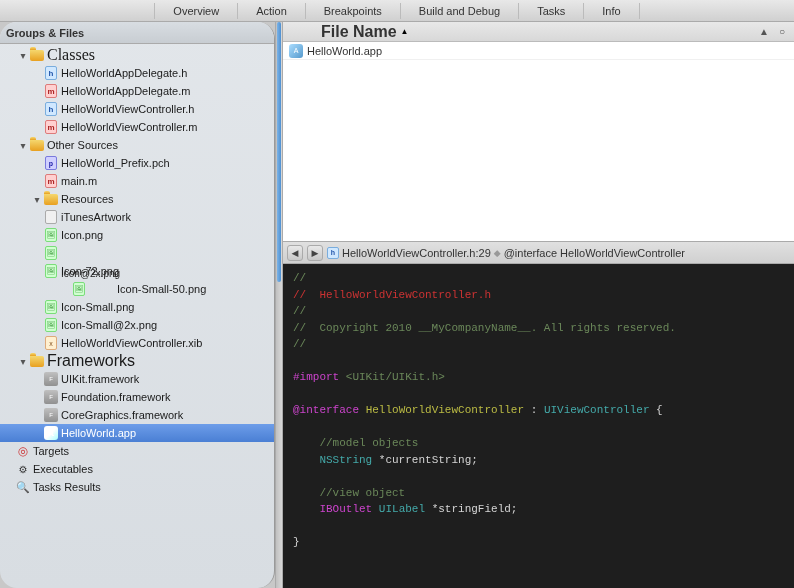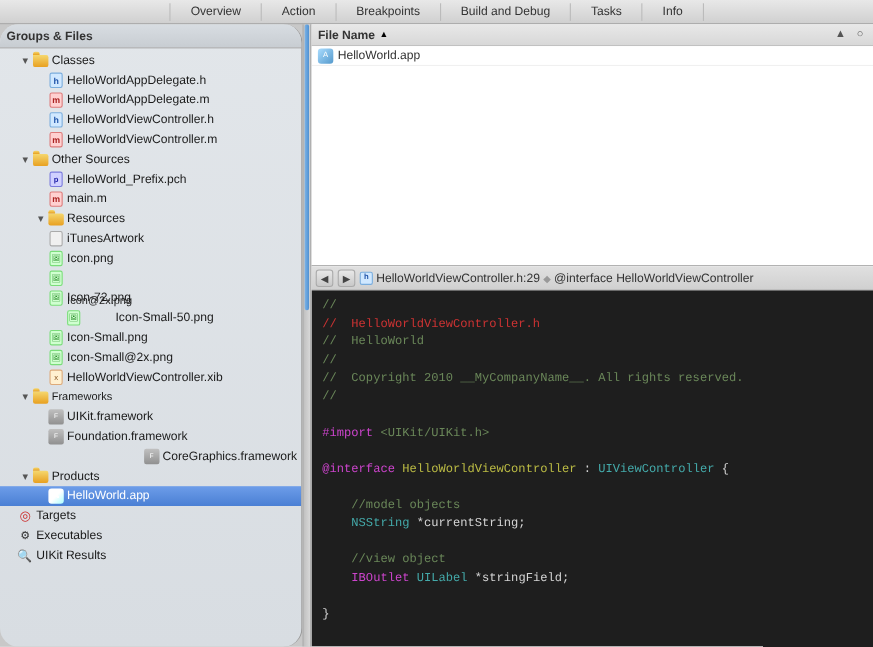--- a/index.html
+++ b/index.html
@@ -335,23 +335,24 @@
 
     .file-list-header {
       height: 20px;
       background: linear-gradient(to bottom, #e8e8e8, #d8d8d8);
       border-bottom: 1px solid #bbb;
       display: flex;
       align-items: center;
       padding: 0 6px;
     }
     .file-list-header-col {
-      font-size: 11px;
+      font-size: 16px;
       color: #333;
       font-weight: bold;
+      margin-left: 32px;
     }
     .sort-indicator {
       margin-left: 4px;
       font-size: 8px;
     }
     .file-list-header-icons {
       margin-left: auto;
       display: flex;
       gap: 4px;
     }
@@ -482,21 +483,21 @@
   <div class="left-panel">
     <div class="left-panel-header">
       <span>Groups &amp; Files</span>
     </div>
     <div class="file-tree" id="file-tree-container">
         <div class="tree-item" style="padding-left: 18px;">
           <span class="triangle open"></span>
           <span class="item-icon">
             <div class="icon-folder"></div>
           </span>
-          <span style="font-size: 11px; color: rgb(26, 26, 26);">Classes</span>
+          <span style="font-size: 16px; color: rgb(26, 26, 26); font-family: Liberation Serif, serif;">Classes</span>
         </div>
         <div class="tree-item" style="padding-left: 32px;">
           <span class="triangle leaf"></span>
           <span class="item-icon">
             <div class="icon-h">h</div>
           </span>
           <span style="font-size: 11px; color: rgb(26, 26, 26);">HelloWorldAppDelegate.h</span>
         </div>
         <div class="tree-item" style="padding-left: 32px;">
           <span class="triangle leaf"></span>
@@ -568,21 +569,21 @@
           </span>
           <span style="font-size: 10px; color: rgb(26, 26, 26); margin-top: 41px;">Icon@2x.png</span>
         </div>
         <div class="tree-item" style="padding-left: 32px;">
           <span class="triangle leaf"></span>
           <span class="item-icon">
             <div class="icon-png">🖼</div>
           </span>
           <span style="font-size: 11px; color: rgb(26, 26, 26);">Icon-72.png</span>
         </div>
-        <div class="tree-item" style="padding-left: 20px; gap: 28px;">
+        <div class="tree-item" style="padding-left: 32px; gap: 28px;">
           <span class="triangle leaf"></span>
           <span class="item-icon">
             <div class="icon-png">🖼</div>
           </span>
           <span style="font-size: 11px; color: rgb(26, 26, 26);">Icon-Small-50.png</span>
         </div>
         <div class="tree-item" style="padding-left: 32px;">
           <span class="triangle leaf"></span>
           <span class="item-icon">
             <div class="icon-png">🖼</div>
@@ -601,50 +602,43 @@
           <span class="item-icon">
             <div class="icon-xib">x</div>
           </span>
           <span style="font-size: 11px; color: rgb(26, 26, 26);">HelloWorldViewController.xib</span>
         </div>
         <div class="tree-item" style="padding-left: 18px;">
           <span class="triangle open"></span>
           <span class="item-icon">
             <div class="icon-folder"></div>
           </span>
-          <span style="font-size: 10px; color: rgb(26, 26, 26);">Frameworks</span>
+          <span style="font-size: 16px; color: rgb(26, 26, 26);">Frameworks</span>
         </div>
         <div class="tree-item" style="padding-left: 32px;">
           <span class="triangle leaf"></span>
           <span class="item-icon">
             <div class="icon-framework">F</div>
           </span>
           <span style="font-size: 11px; color: rgb(26, 26, 26);">UIKit.framework</span>
         </div>
         <div class="tree-item" style="padding-left: 32px;">
           <span class="triangle leaf"></span>
           <span class="item-icon">
             <div class="icon-framework">F</div>
           </span>
           <span style="font-size: 11px; color: rgb(26, 26, 26);">Foundation.framework</span>
         </div>
-        <div class="tree-item" style="padding-left: 32px; justify-content: flex-end;">
+        <div class="tree-item" style="padding-left: 32px;">
           <span class="triangle leaf"></span>
           <span class="item-icon">
             <div class="icon-framework">F</div>
           </span>
           <span style="font-size: 11px; color: rgb(26, 26, 26);">CoreGraphics.framework</span>
         </div>
-        <div class="tree-item" style="padding-left: 18px;">
-          <span class="triangle open"></span>
-          <span class="item-icon">
-            <div class="icon-folder"></div>
-          </span>
-          <span style="font-size: 11px; color: rgb(26, 26, 26);">Products</span>
-        </div>
         <div class="tree-item selected" style="padding-left: 32px;">
           <span class="triangle leaf"></span>
           <span class="item-icon">
             <div class="icon-app">A</div>
           </span>
           <span style="font-size: 11px; color: white;">HelloWorld.app</span>
         </div>
         <div class="tree-item" style="padding-left: 4px;">
           <span class="triangle leaf"></span>
           <span class="item-icon">
@@ -657,21 +651,21 @@
           <span class="item-icon">
             <div class="icon-exec">⚙</div>
           </span>
           <span style="font-size: 11px; color: rgb(26, 26, 26);">Executables</span>
         </div>
         <div class="tree-item" style="padding-left: 4px;">
           <span class="triangle leaf"></span>
           <span class="item-icon">
             <div class="icon-find">🔍</div>
           </span>
-          <span style="font-size: 11px; color: rgb(26, 26, 26);">UIKit Results</span>
+          <span style="font-size: 11px; color: rgb(26, 26, 26);">Tasks Results</span>
         </div>
       </div>
   </div>
 
   <div class="scrollbar-divider">
     <div class="scrollbar-thumb"></div>
   </div>
 
   <div class="right-panel">
 
@@ -701,21 +695,20 @@
         <div class="code-breadcrumb">
           <div class="breadcrumb-icon">h</div>
           <span class="breadcrumb-class">HelloWorldViewController.h:29</span>
           <span class="breadcrumb-sep">◆</span>
           <span class="breadcrumb-class">@interface HelloWorldViewController</span>
         </div>
       </div>
       <div class="code-content" id="code-content-area">
       <span class="code-line c-comment">//</span>
           <span class="code-line c-comment-red">//  HelloWorldViewController.h</span>
-          <span class="code-line c-comment">//  HelloWorld</span>
           <span class="code-line c-comment">//</span>
           <span class="code-line c-comment">//  Copyright 2010 __MyCompanyName__. All rights reserved.</span>
           <span class="code-line c-comment">//</span>
           <span class="code-line"> </span>
           <span class="code-line"><span class="c-keyword">#import </span><span class="c-string">&lt;UIKit/UIKit.h&gt;</span></span>
           <span class="code-line"> </span>
           <span class="code-line"><span class="c-keyword">@interface </span><span class="c-class">HelloWorldViewController</span><span class="c-plain"> : </span><span class="c-type">UIViewController</span><span class="c-plain"> {</span></span>
           <span class="code-line"> </span>
           <span class="code-line c-comment">    //model objects</span>
           <span class="code-line"><span class="c-plain">    </span><span class="c-type">NSString</span><span class="c-plain"> *currentString;</span></span>

